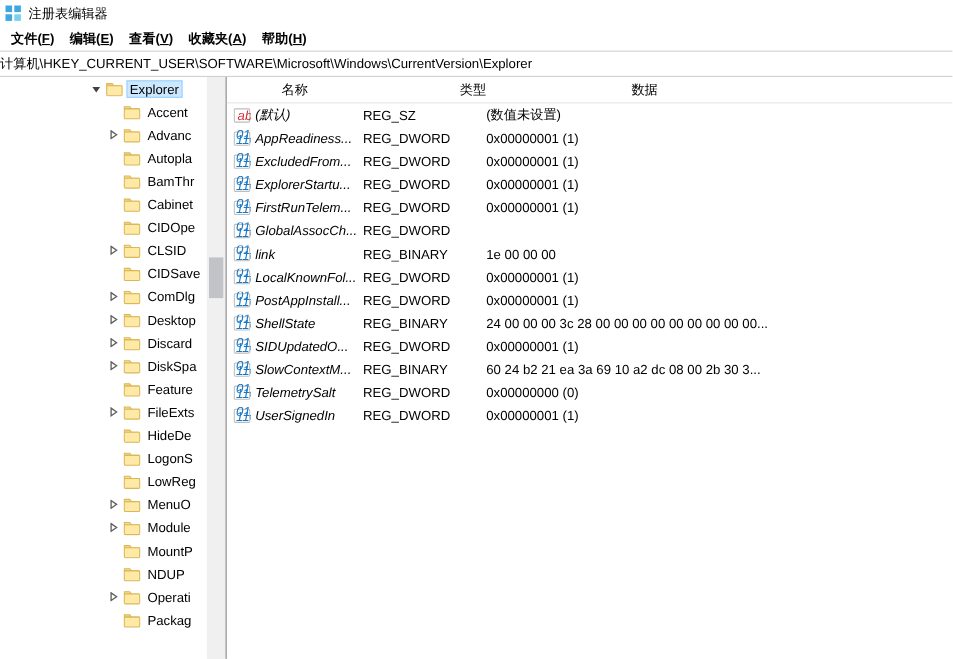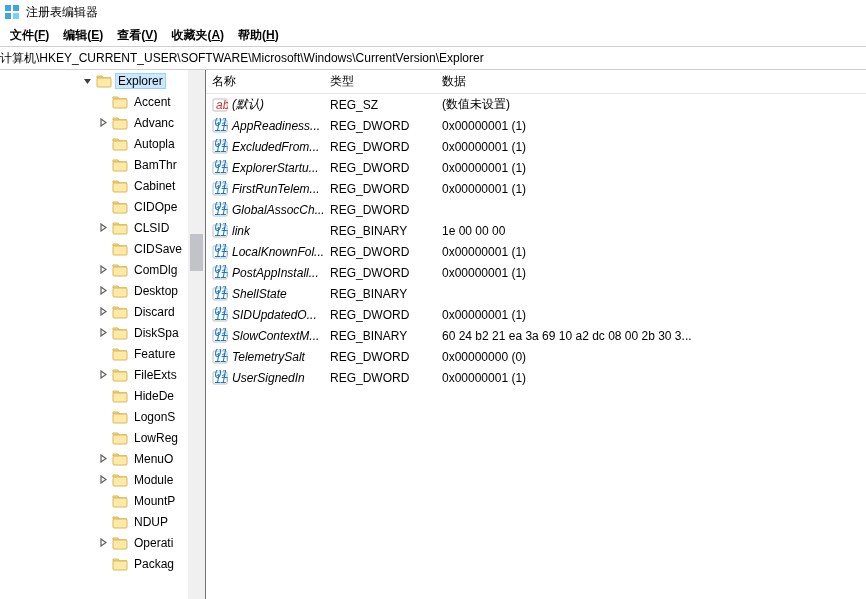--- a/index.html
+++ b/index.html
@@ -20,21 +20,21 @@
   .folder-icon { width: 16px; height: 14px; margin: 0 3px 0 2px; }
   .folder-icon.open svg path.tab { fill: #f8d777; }
   .folder-icon svg rect.body { fill: #ffe9a6; stroke: #d9b85a; stroke-width:1;}
   .folder-icon svg path.tab  { fill: #ffe08a; stroke:#d9b85a; stroke-width:1;}
   .tree-label { padding: 1px 3px; }
   .tree-label.selected { background: #cce8ff; border:1px solid #99d1ff; padding:0 2px; }
   .vscroll { position:absolute; right:0; top:0; width:17px; height:100%; background:#f0f0f0;}
   .vscroll .thumb { position:absolute; left:2px; right:2px; background:#c2c3c9; border-radius:0;}
   .list { flex: 1; position: relative; overflow:hidden;}
   .list-header { display:flex; height:24px; align-items:center; border-bottom:1px solid #e5e5e5;}
-  .col-head { padding: 3px 6px; cursor:default; border-right:1px solid transparent;}
+  .col-head { padding: 3px 6px; cursor:default; border-right:1px solid transparent;margin-left:44px;}
   .col-name { width:118px; }
   .col-type { width:112px; }
   .col-data { flex:1; }
   .list-body { }
   .row { display:flex; align-items:center; height:21px; }
   .cell { padding: 0 6px; overflow:hidden; text-overflow:ellipsis; white-space:nowrap; }
   .cell-name { width:118px; display:flex; align-items:center; gap:4px;font-style:italic;}
   .cell-type { width:112px; }
   .cell-data { flex:1; }
   .val-icon { width:16px; height:16px; flex:0 0 16px;}
@@ -455,20 +455,21 @@
         <div class="row">
           <div class="cell cell-name">
             <span class="val-icon"><svg width="16" height="16" viewBox="0 0 16 16">
                 <rect x="1" y="2" width="14" height="12" rx="1" fill="#fff" stroke="#bdbdbd"></rect>
                 <text x="2.5" y="8" font-size="5.5" fill="#1678c8" font-family="Consolas">011</text>
                 <text x="2.5" y="13" font-size="5.5" fill="#1678c8" font-family="Consolas">110</text>
               </svg></span>
             <span>ShellState</span>
           </div>
           <div class="cell cell-type">REG_BINARY</div>
+          <div class="cell cell-data">24 00 00 00 3c 28 00 00 00 00 00 00 00 00 00...</div>
         </div>
         <div class="row">
           <div class="cell cell-name">
             <span class="val-icon"><svg width="16" height="16" viewBox="0 0 16 16">
                 <rect x="1" y="2" width="14" height="12" rx="1" fill="#fff" stroke="#bdbdbd"></rect>
                 <text x="2.5" y="8" font-size="5.5" fill="#1678c8" font-family="Consolas">011</text>
                 <text x="2.5" y="13" font-size="5.5" fill="#1678c8" font-family="Consolas">110</text>
               </svg></span>
             <span>SIDUpdatedO...</span>
           </div>

